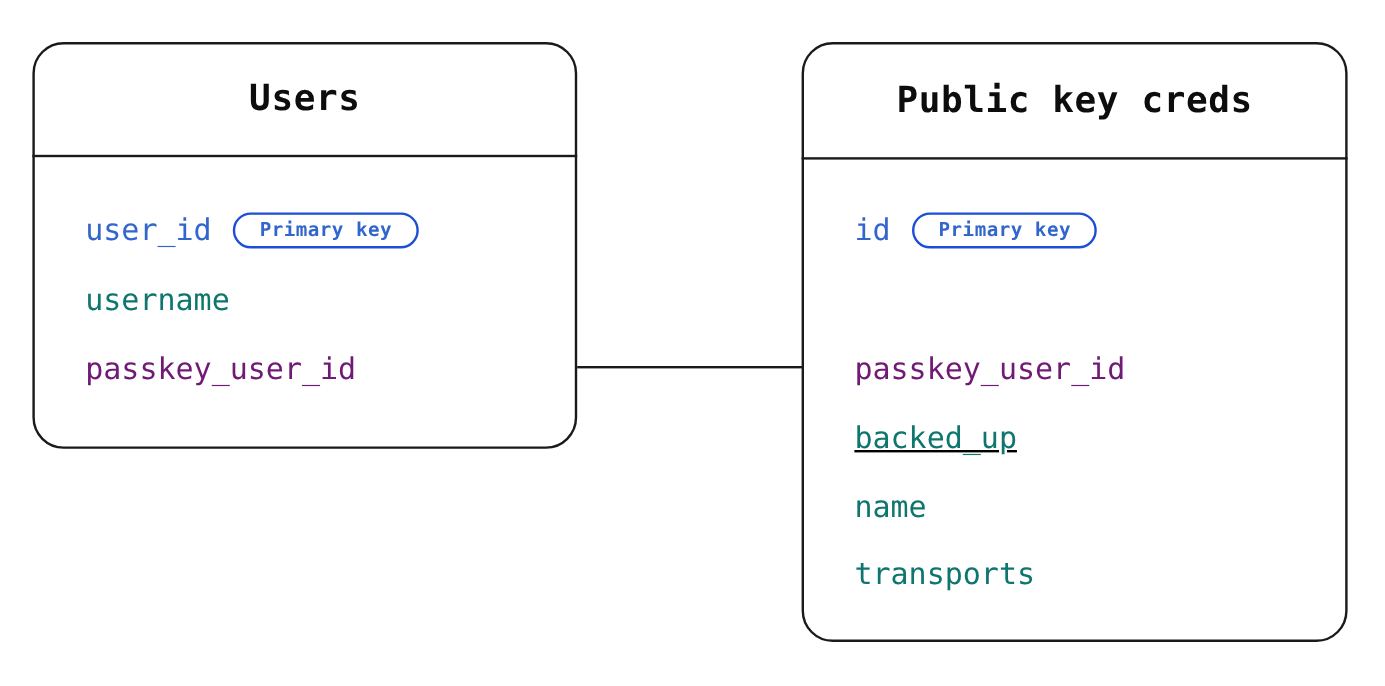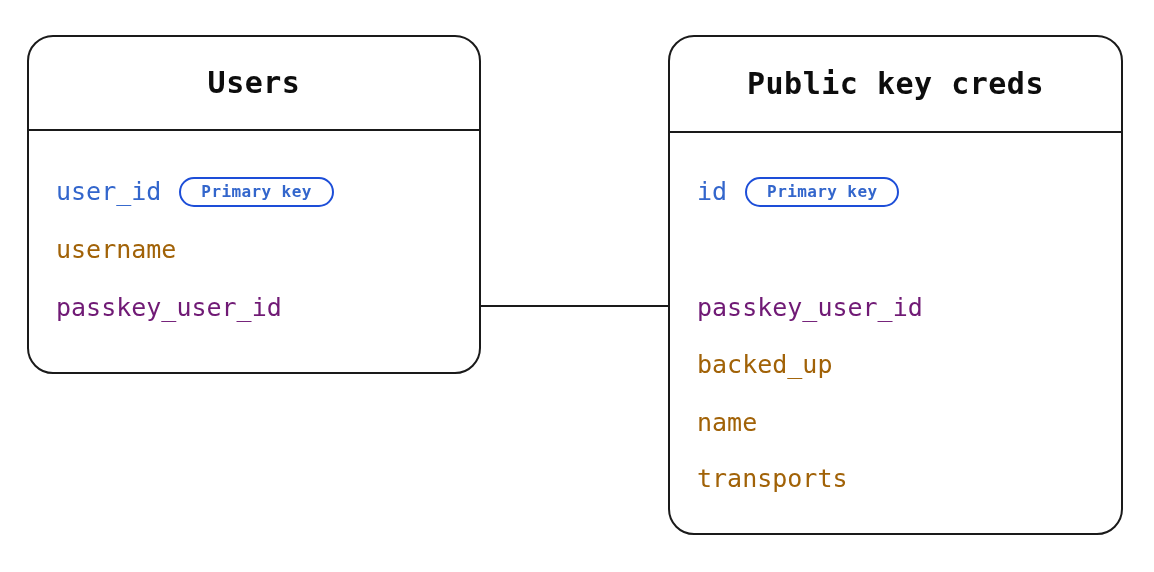--- a/index.html
+++ b/index.html
@@ -62,32 +62,32 @@
   }
 
   .entity-fields {
     position: absolute;
     left: 0;
     right: 0;
   }
 
   .field-row {
     position: absolute;
-    left: 27px;
+    left: 42px;
     height: 30px;
     display: flex;
     align-items: flex-start;
     white-space: nowrap;
   }
 
   .field-name {
     font-family: "DejaVu Sans Mono", "Liberation Mono", monospace;
     font-size: 25px;
     line-height: 30px;
-    color: #a16207;
+    color: #0f766e;
     letter-spacing: 0px;
   }
   .field-name.is-pk   { color: #3366cc; }
   .field-name.is-fk   { color: #701a75; }
 
   .pk-badge {
     margin-left: 18px;
     box-sizing: border-box;
     height: 30px;
     padding: 0 20px;
@@ -165,21 +165,21 @@
         <span class="pk-badge">
           <span class="pk-badge-label">Primary key</span>
         </span>
       </div>
 
 
       <div class="field-row" style="top:162px;">
         <span class="field-name is-fk">passkey_user_id</span>
       </div>
 
-      <div class="field-row" style="top:219px;">
+      <div class="field-row" style="top:219px;text-decoration:underline;">
         <span class="field-name">backed_up</span>
       </div>
 
       <div class="field-row" style="top:277px;">
         <span class="field-name">name</span>
       </div>
 
       <div class="field-row" style="top:333px;">
         <span class="field-name">transports</span>
       </div>

